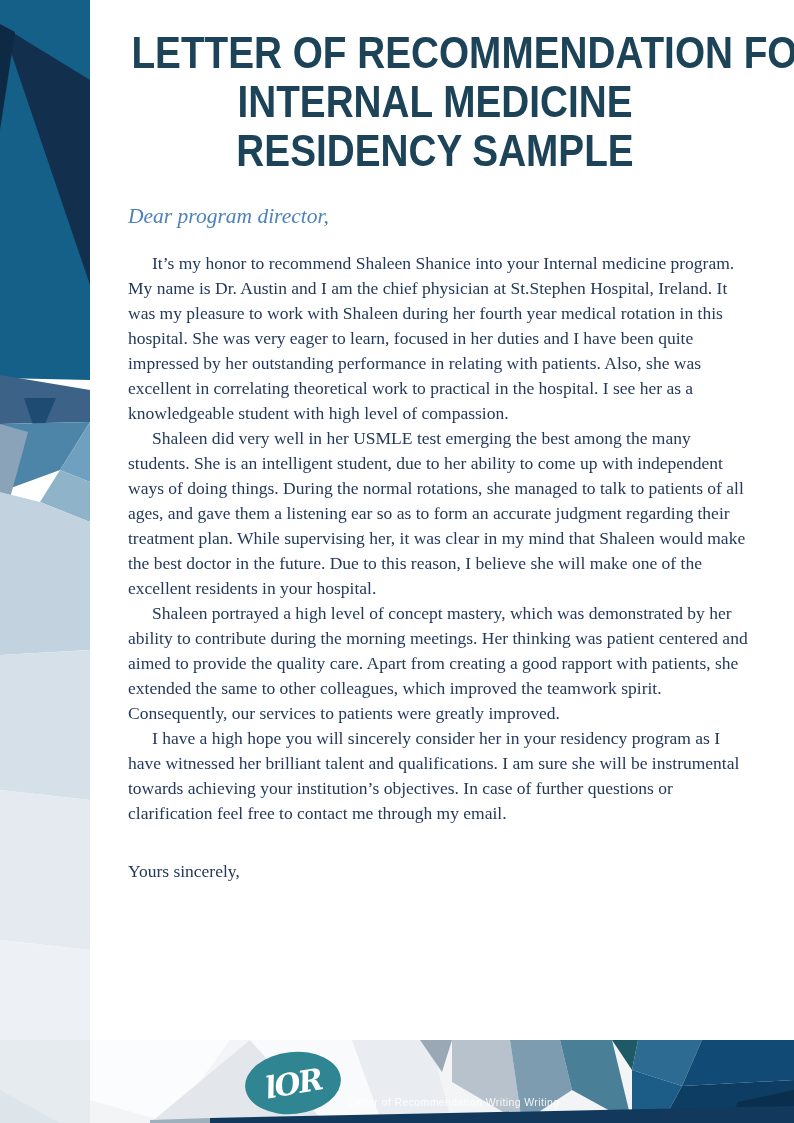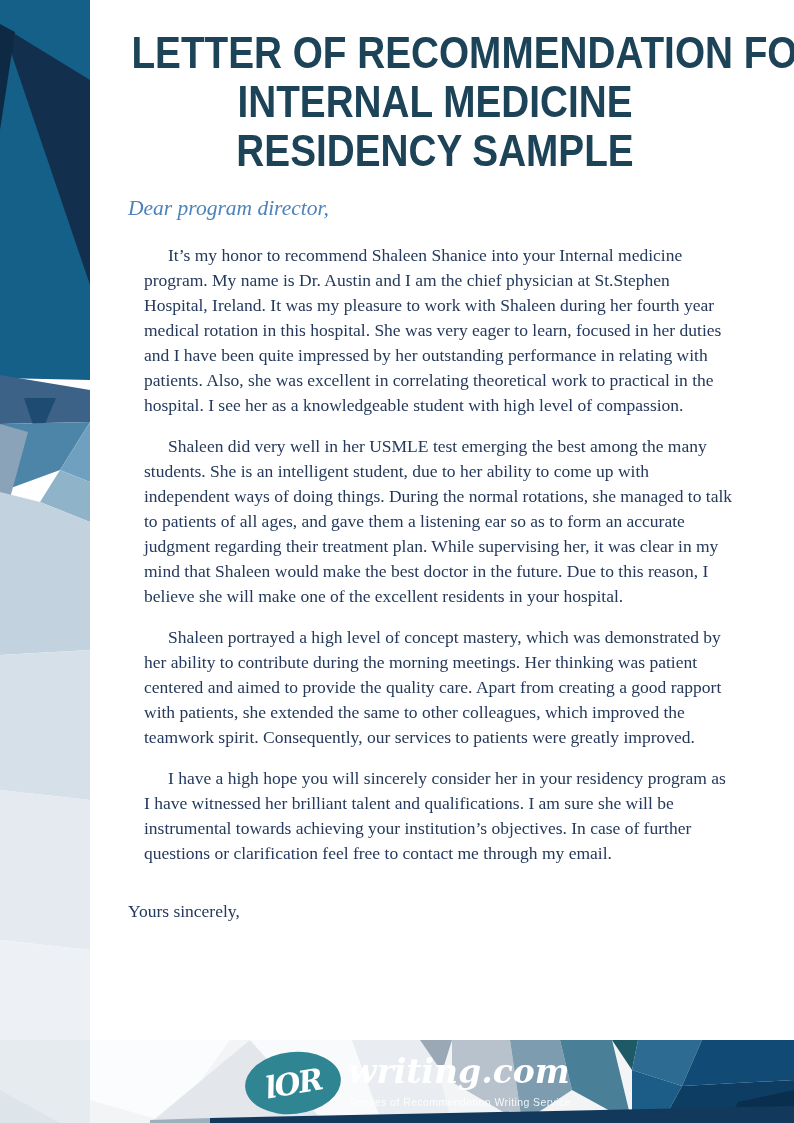--- a/index.html
+++ b/index.html
@@ -41,24 +41,24 @@
     position: absolute;
     left: 128px; top: 192px;
     width: 622px;
     color: #24395b;
   }
   .salutation {
     font-family: "Liberation Serif", serif;
     font-style: italic;
     font-size: 21.5px;
     color: #4d82ba;
-    margin: 4px 0 22px 0;
+    margin: 12px 0 22px 0;
   }
   .para {
-    margin: 16px;
+    margin: 0;
     font-size: 17.5px;
     line-height: 25px;
     text-indent: 24px;
     text-align: left;
   }
   .closing {
     margin-top: 33px;
     font-size: 17.5px;
     line-height: 25px;
   }
@@ -169,17 +169,16 @@
       <polygon points="612,0 704,0 704,40 592,46" fill="#114a74"></polygon>
       <polygon points="542,30 592,46 572,83 542,83" fill="#1c5d87"></polygon>
       <polygon points="592,46 704,40 704,83 572,83" fill="#0e3d63"></polygon>
       <polygon points="648,62 704,50 704,83 638,83" fill="#0a2f4e"></polygon>
       <polygon points="120,78 704,66 704,83 120,83" fill="#12395c"></polygon>
       <polygon points="60,80 120,78 120,83 60,83" fill="#9fb0bd"></polygon>
     </svg>
     <div class="logo">
       <span class="logo-monogram">lOR</span>
     </div>
-    <div class="brand">writing.com</div>
-    <div class="tagline">Reeves of Recommendation Writing Service</div>
+    <div class="tagline">Letter of Recommendation Writing Writing</div>
   </div>
 
 </div>
 
 </body></html>

